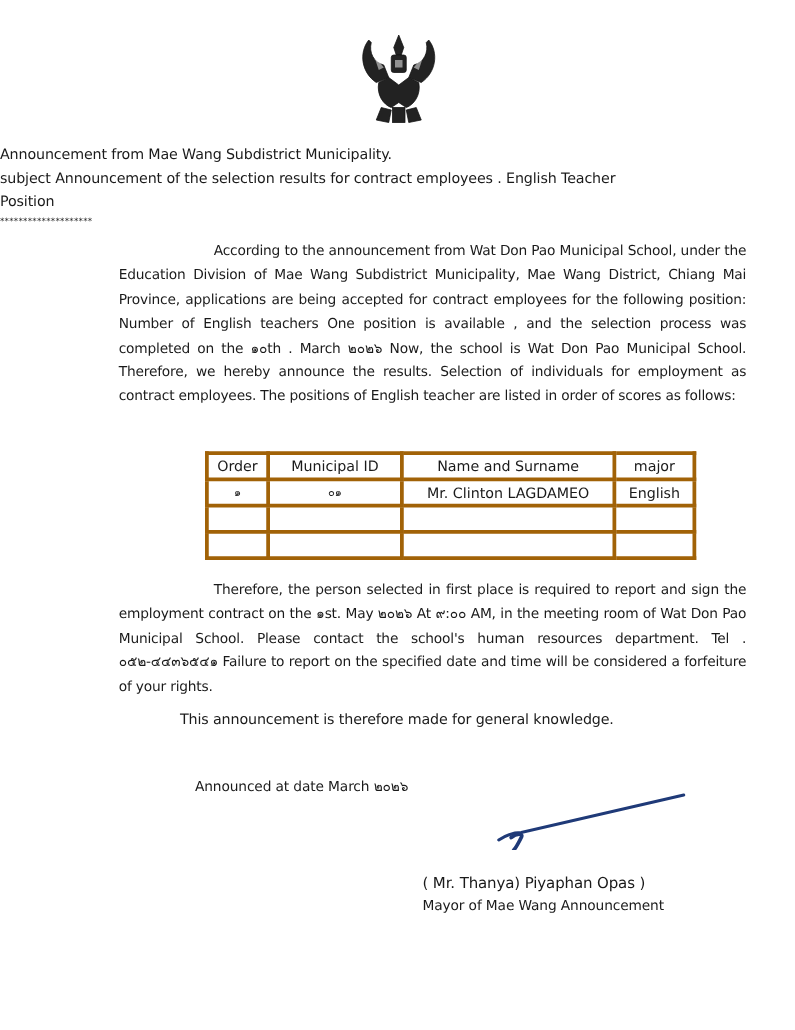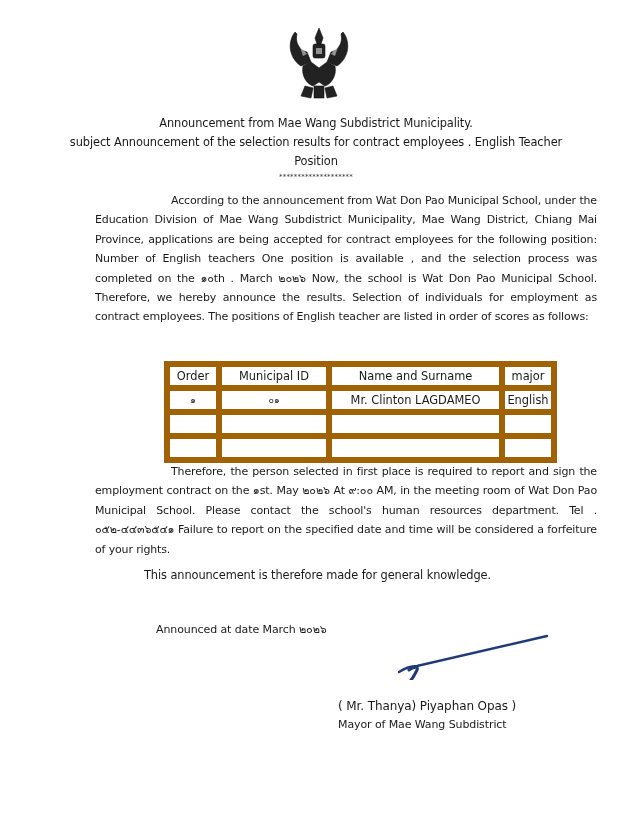--- a/index.html
+++ b/index.html
@@ -3,37 +3,37 @@
   <meta charset="utf-8">
   <style>
     html, body { margin: 0; padding: 0; background: #ffffff; }
     body {
       width: 636px; height: 824px; position: relative; overflow: hidden;
       font-family: "DejaVu Sans", "Liberation Sans", sans-serif;
       color: #1a1a1a;
     }
     .emblem { position: absolute; left: 283px; top: 24px; width: 72px; height: 78px; }
     .center-line {
-      position: absolute; left: 0; width: 632px; text-align: center;
+      position: absolute; left: 0; width: 632px; 
       font-size: 11.4px; letter-spacing: -0.1px;
     }
     .stars { font-size: 7px; letter-spacing: 0.2px; color: #333; }
     .para {
       position: absolute; left: 68px; width: 502px;
       font-size: 11px; line-height: 19.4px; text-align: justify;
       letter-spacing: -0.15px;
       margin-left: 27px;
     }
     .para .indent { display: inline-block; width: 76px; }
     table.results {
       position: absolute; left: 164px; top: 361px; width: 393px;
       border-collapse: collapse; font-size: 11.4px;
     }
     table.results th, table.results td {
-      border: 6px solid #a16207; height: 18px; padding: 0; text-align: center; font-weight: normal;
+      border: 3px solid #a16207; height: 18px; padding: 0; text-align: center; font-weight: normal;
     }
     table.results td.small { font-size: 9px; }
     .line { position: absolute; font-size: 11.4px; white-space: nowrap; letter-spacing: -0.1px; }
     .signature { position: absolute; left: 395px; top: 630px; width: 155px; height: 50px; }
   </style>
 </head>
 <body>
 
 <svg class="emblem" viewBox="0 0 72 78">
   <g fill="#222" stroke="#111" stroke-width="0.6">
@@ -96,13 +96,13 @@
 <div class="line" style="left:144px; top:568px;text-align:center;">This announcement is therefore made for general knowledge.</div>
 
 <div class="line" style="left:156px; top:620px; font-size:11px;">Announced at date   March ๒๐๒๖</div>
 
 <svg class="signature" viewBox="0 0 155 50">
   <path d="M4 42 C10 38 16 36 22 36 L152 6" fill="none" stroke="#1f3a78" stroke-width="2.4" stroke-linecap="round"></path>
   <path d="M14 40 C18 37 24 36 22 40 C20 44 18 48 16 50" fill="none" stroke="#1f3a78" stroke-width="3" stroke-linecap="round"></path>
 </svg>
 
 <div class="line" style="left:338px; top:699px; font-size:12px;">( Mr. Thanya)  Piyaphan Opas )</div>
-<div class="line" style="left:338px; top:718px; font-size:11px;">Mayor of Mae Wang Subdistrict</div>
+<div class="line" style="left:338px; top:718px; font-size:11px;">Mayor of Mae Wang Announcement</div>
 
 </body></html>

